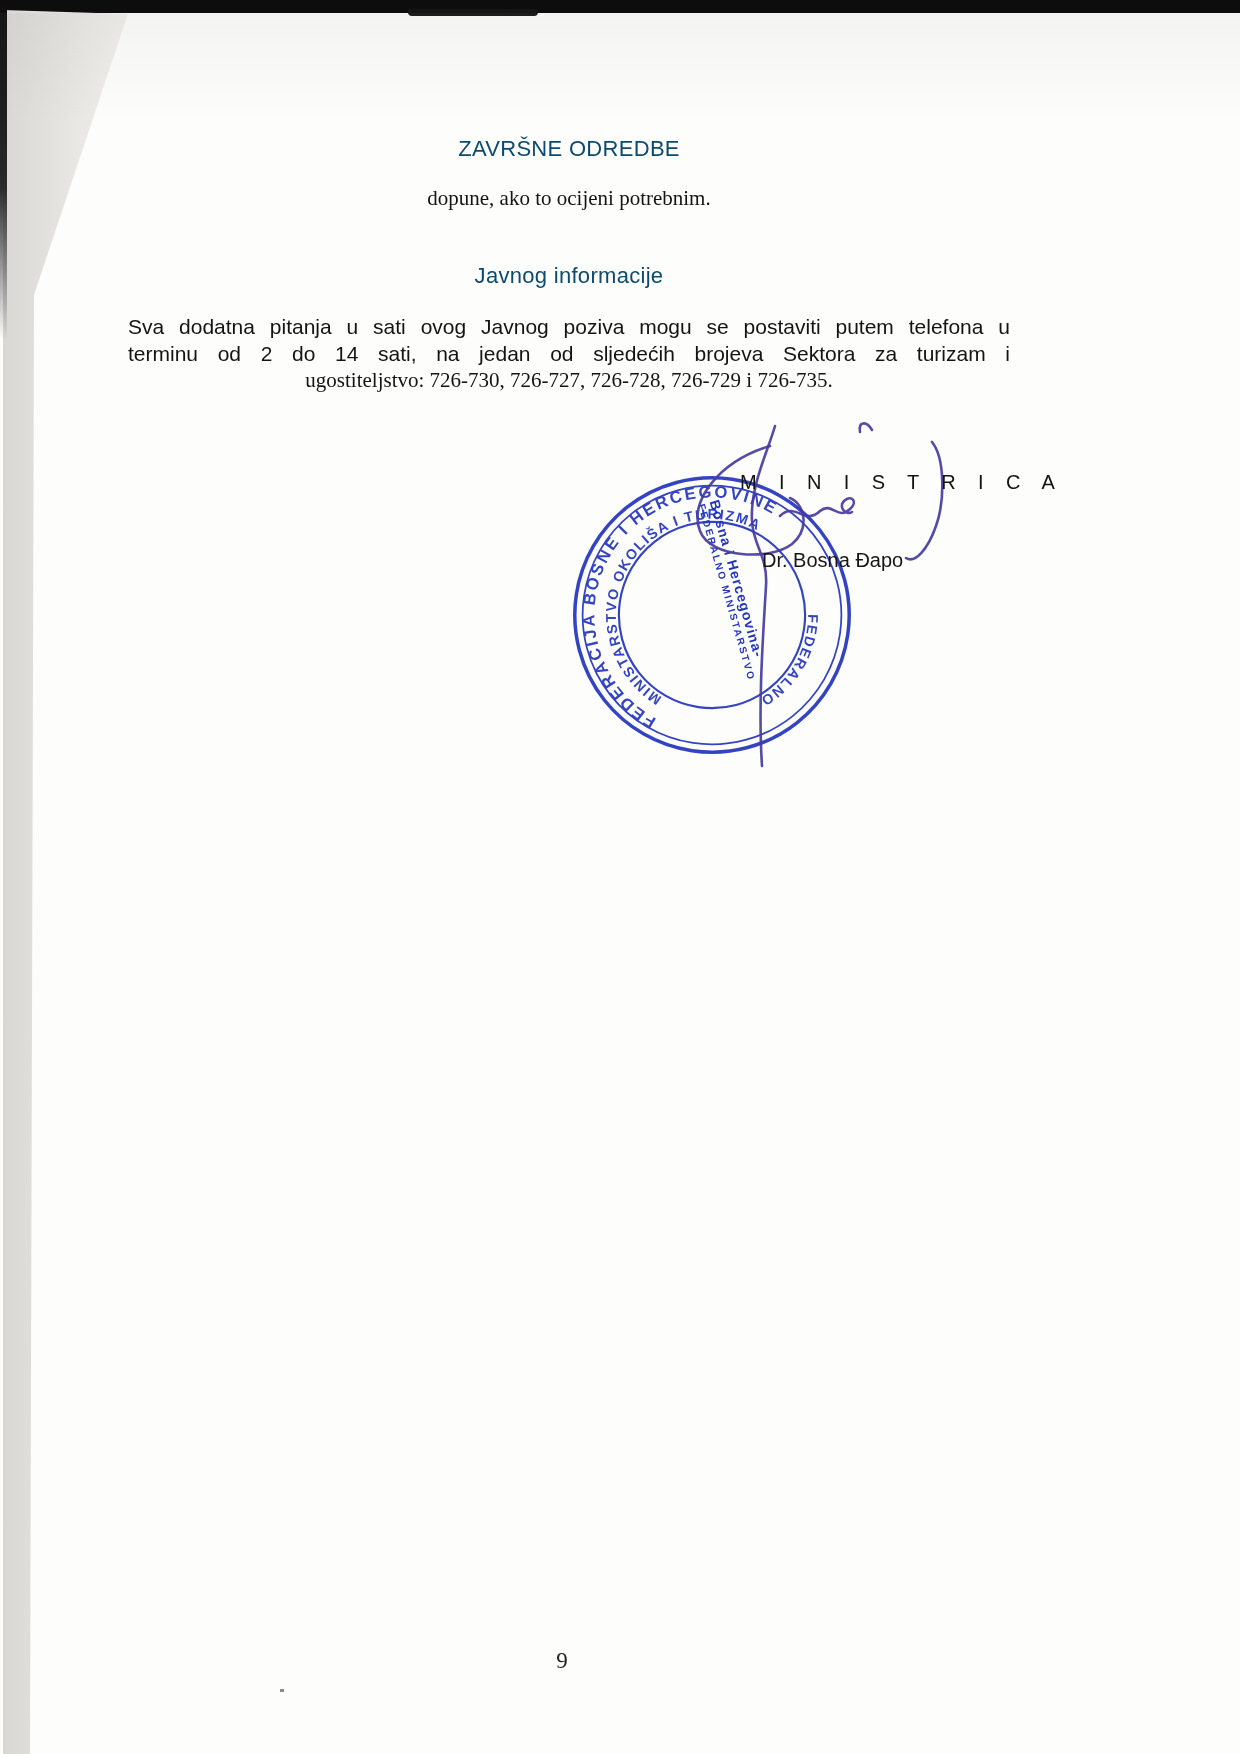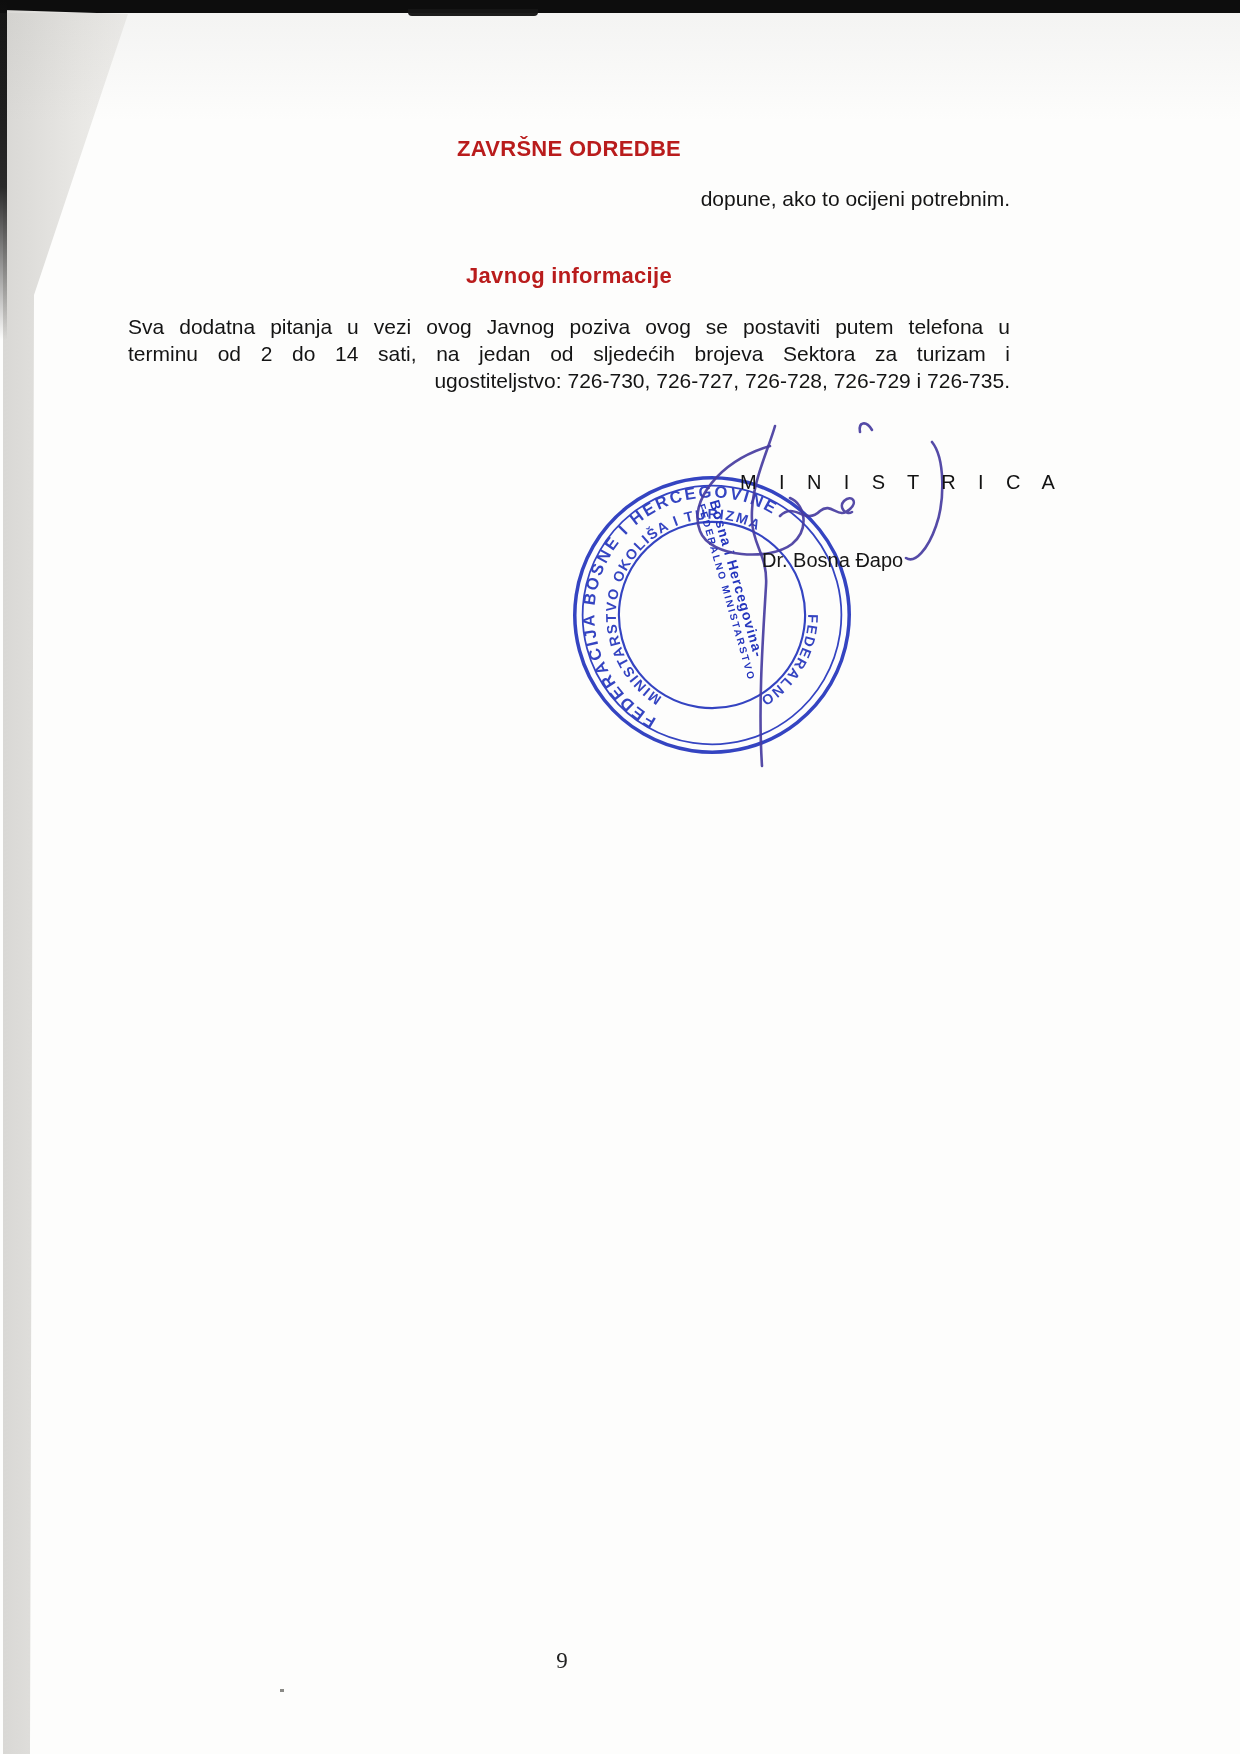--- a/index.html
+++ b/index.html
@@ -24,29 +24,29 @@
     clip-path:polygon(3px 0,128px 4px,34px 285px,30px 1744px,3px 1744px);
   }
   .scan-top-tint{
     position:absolute;left:0;top:13px;width:1240px;height:110px;
     background:linear-gradient(rgba(120,120,115,0.07),rgba(120,120,115,0));
   }
   
   .column{position:absolute;left:128px;top:0;width:882px;}
   .heading{
     position:absolute;left:0;width:100%;text-align:center;
-    font-size:22px;font-weight:bold;color:#b91c1c;letter-spacing:0.3px;
+    font-size:22px;font-weight:normal;color:#0c4a6e;letter-spacing:0.3px;
   }
   .h1{top:136px;}
   .h2{top:263px;}
   .para{position:absolute;left:0;width:100%;font-size:21px;line-height:27px;color:#141414;}
   .p1{top:185px;}
   .p2{top:313px;}
   .jline{text-align:justify;text-align-last:justify;}
-  .lline{text-align:right;}
+  .lline{text-align:center;font-family:Liberation Serif, serif;}
   
   .minister-role{
     position:absolute;left:740px;top:471px;font-size:20px;color:#121212;
     letter-spacing:0.42em;white-space:nowrap;text-align:right;
   }
   .minister-name{
     position:absolute;left:762px;top:549px;font-size:20px;color:#161616;white-space:nowrap;
   }
   
   .stamp-box{position:absolute;left:565px;top:468px;width:294px;height:294px;opacity:0.92;}
@@ -82,21 +82,21 @@
 <div class="column">
   <div class="heading h1">ZAVRŠNE ODREDBE</div>
 
   <div class="para p1">
     <div class="lline">dopune, ako to ocijeni potrebnim.</div>
   </div>
 
   <div class="heading h2">Javnog informacije</div>
 
   <div class="para p2">
-    <div class="jline">Sva dodatna pitanja u vezi ovog Javnog poziva ovog se postaviti putem telefona u</div>
+    <div class="jline">Sva dodatna pitanja u sati ovog Javnog poziva mogu se postaviti putem telefona u</div>
     <div class="jline">terminu od 2 do 14 sati, na jedan od sljedećih brojeva Sektora za turizam i</div>
     <div class="lline">ugostiteljstvo: 726-730, 726-727, 726-728, 726-729 i 726-735.</div>
   </div>
 </div>
 
 <div class="stamp-box">
   <svg width="294" height="294" viewBox="0 0 300 300">
     <g transform="rotate(-60 150 150)" stroke="#2435bd">
       <circle cx="150" cy="150" r="140" fill="none" stroke-width="3.6"></circle>
       <circle cx="150" cy="150" r="132" fill="none" stroke-width="1.8"></circle>

